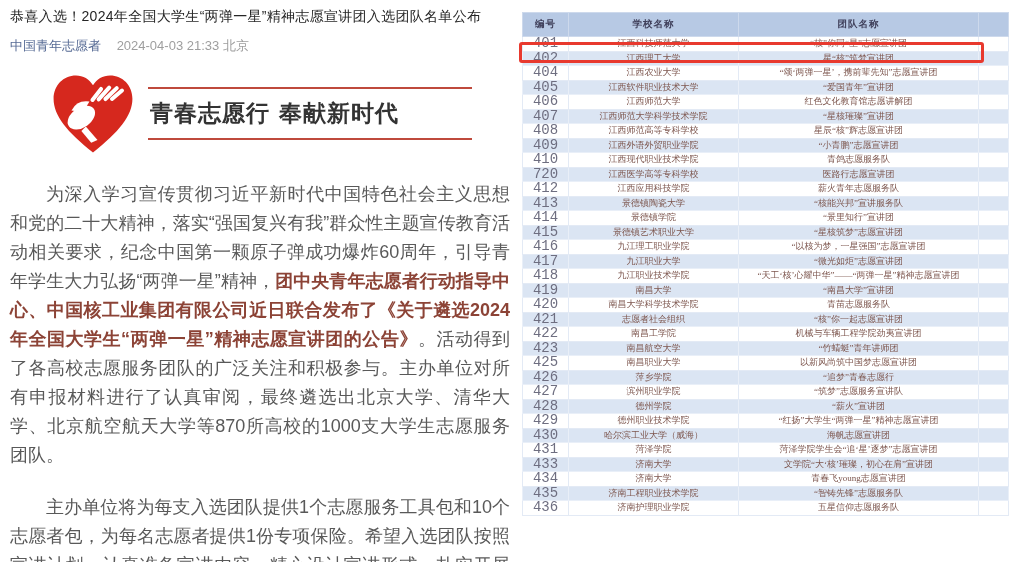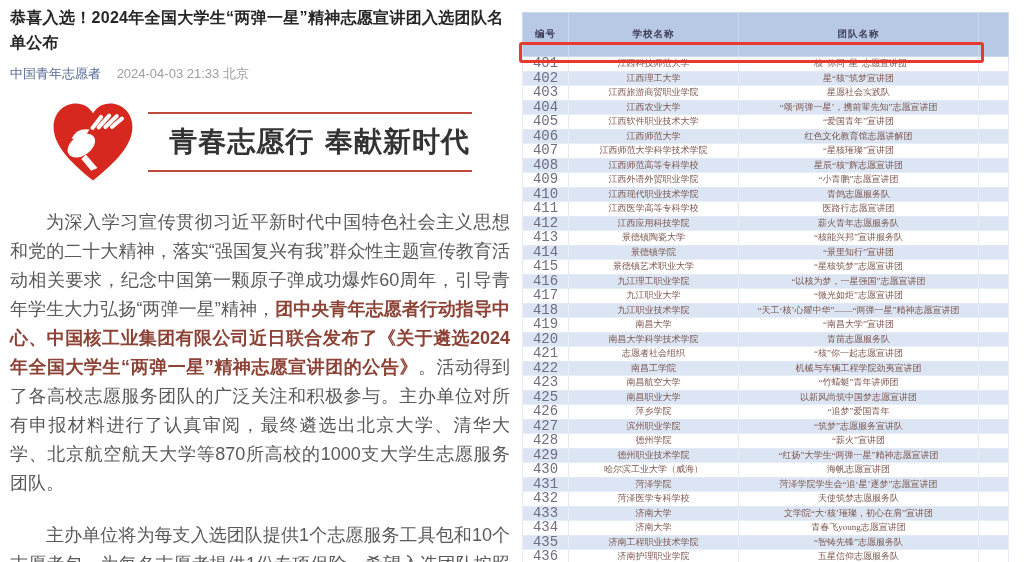--- a/index.html
+++ b/index.html
@@ -3,43 +3,43 @@
 <meta charset="utf-8">
 <style>
   html,body{margin:0;padding:0}
   body{
     width:1024px;height:562px;position:relative;overflow:hidden;
     background:#ffffff;font-family:"Liberation Sans",sans-serif;
   }
 
   
   .article{position:absolute;left:10px;top:6px;width:500px}
-  .title{font-size:16px;font-weight:bold;color:#262626;line-height:1.55;letter-spacing:.3px}
+  .title{font-size:14px;font-weight:normal;color:#262626;line-height:1.55;letter-spacing:.3px}
   .byline{margin-top:9px;font-size:13px;white-space:nowrap}
   .byline .author{color:#576b95;margin-right:12px;cursor:pointer}
   .byline .time{color:#9e9e9e;}
   .byline .loc{color:#9e9e9e}
 
   .banner{margin:16px 0 0 38px;display:flex;align-items:center;width:424px}
   .heart{width:90px;height:86px;flex:none}
   .slogan{
     flex:1;margin-left:10px;border-top:2px solid #bf4a3c;border-bottom:2px solid #bf4a3c;
-    padding:9px 2px;text-align:right;font-family:"DejaVu Serif",serif;font-weight:bold;
-    font-size:28px;color:#333;letter-spacing:1px;white-space:nowrap;
+    padding:9px 2px;text-align:left;font-family:"DejaVu Serif",serif;font-weight:bold;
+    font-size:23px;color:#333;letter-spacing:1px;white-space:nowrap;
   }
 
   .para{margin-top:23px;font-size:18px;line-height:29px;color:#595959;text-align:justify;text-indent:2em}
   .para .bold{font-weight:bold;color:#8c4336}
 
   
   .table-wrap{position:absolute;left:522px;top:12px;width:486px}
   table{border-collapse:collapse;width:486px;table-layout:fixed;font-family:"Liberation Serif",serif}
   th{
     height:19px;font-size:9.5px;color:#3f3f5a;background:#b7c9e4;font-weight:bold;
-    border:1px solid #cdd9ec;padding:12px;letter-spacing:1px;
+    border:1px solid #cdd9ec;padding:2px;letter-spacing:1px;
   }
   td{
     height:13.5px;line-height:13.5px;font-size:9px;color:#7d564e;text-align:center;
     white-space:nowrap;overflow:hidden;border:1px solid #e3eaf5;padding:0 1px;
   }
   td:first-child{color:#6e6e80;font-family:Liberation Mono, monospace;font-size:14px}
   tbody tr:nth-child(even){background:#dbe5f3}
   tbody tr:nth-child(even) td{border-color:#e9eff8}
 
   .row-highlight{
@@ -104,26 +104,20 @@
           <td>“核”你同“星”志愿宣讲团</td>
           <td></td>
         </tr>
         <tr>
           <td>402</td>
           <td>江西理工大学</td>
           <td>星“核”筑梦宣讲团</td>
           <td></td>
         </tr>
         <tr>
-          <td>403</td>
-          <td>江西旅游商贸职业学院</td>
-          <td>星愿社会实践队</td>
-          <td></td>
-        </tr>
-        <tr>
           <td>404</td>
           <td>江西农业大学</td>
           <td>“颂‘两弹一星’，携前辈先知”志愿宣讲团</td>
           <td></td>
         </tr>
         <tr>
           <td>405</td>
           <td>江西软件职业技术大学</td>
           <td>“爱国青年”宣讲团</td>
           <td></td>
@@ -152,21 +146,21 @@
           <td>“小青鹏”志愿宣讲团</td>
           <td></td>
         </tr>
         <tr>
           <td>410</td>
           <td>江西现代职业技术学院</td>
           <td>青鸽志愿服务队</td>
           <td></td>
         </tr>
         <tr>
-          <td>411</td>
+          <td>720</td>
           <td>江西医学高等专科学校</td>
           <td>医路行志愿宣讲团</td>
           <td></td>
         </tr>
         <tr>
           <td>412</td>
           <td>江西应用科技学院</td>
           <td>薪火青年志愿服务队</td>
           <td></td>
         </tr>
@@ -238,21 +232,21 @@
         </tr>
         <tr>
           <td>425</td>
           <td>南昌职业大学</td>
           <td>以新风尚筑中国梦志愿宣讲团</td>
           <td></td>
         </tr>
         <tr>
           <td>426</td>
           <td>萍乡学院</td>
-          <td>“追梦”爱国青年</td>
+          <td>“追梦”青春志愿行</td>
           <td></td>
         </tr>
         <tr>
           <td>427</td>
           <td>滨州职业学院</td>
           <td>“筑梦”志愿服务宣讲队</td>
           <td></td>
         </tr>
         <tr>
           <td>428</td>
@@ -269,26 +263,20 @@
         <tr>
           <td>430</td>
           <td>哈尔滨工业大学（威海）</td>
           <td>海帆志愿宣讲团</td>
           <td></td>
         </tr>
         <tr>
           <td>431</td>
           <td>菏泽学院</td>
           <td>菏泽学院学生会“追‘星’逐梦”志愿宣讲团</td>
-          <td></td>
-        </tr>
-        <tr>
-          <td>432</td>
-          <td>菏泽医学专科学校</td>
-          <td>天使筑梦志愿服务队</td>
           <td></td>
         </tr>
         <tr>
           <td>433</td>
           <td>济南大学</td>
           <td>文学院“大‘核’璀璨，初心在肩”宣讲团</td>
           <td></td>
         </tr>
         <tr>
           <td>434</td>

